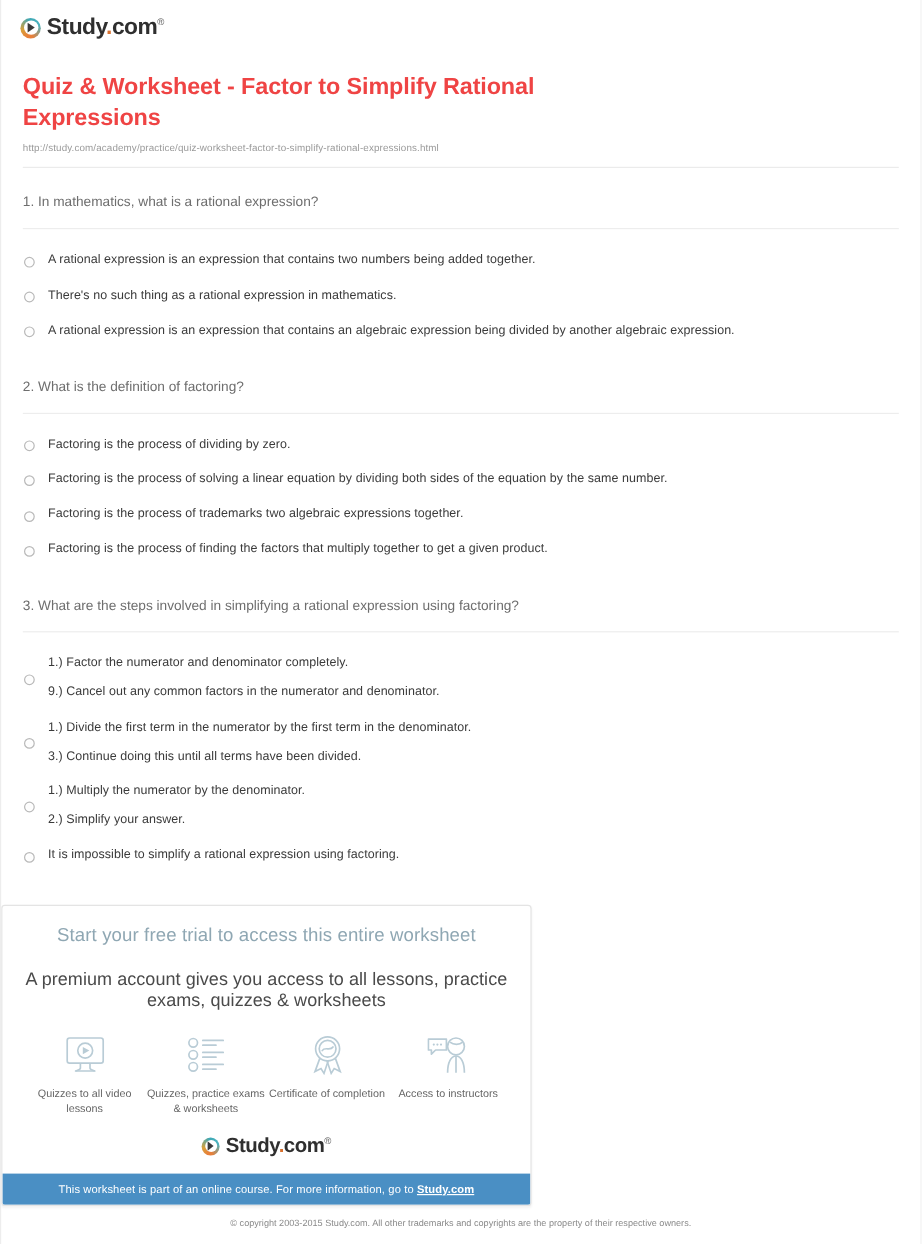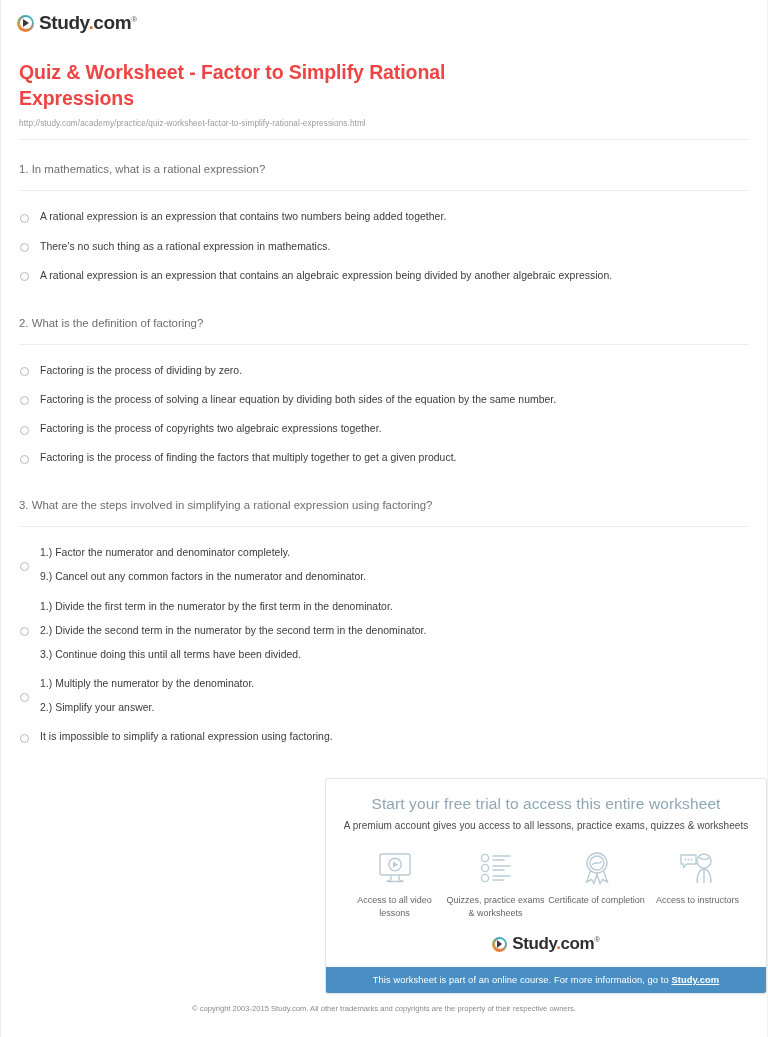--- a/index.html
+++ b/index.html
@@ -126,44 +126,44 @@
     color: #3a3a3a;
     line-height: 1.55;
     letter-spacing: 0.05px;
   }
   .answer-text .sub-line { display: block; padding-top: 8px; }
 
   
   .promo-wrap {
     margin-top: 30px;
     display: flex;
-    justify-content: flex-end;
+    justify-content: flex-start;
     border-radius: 12px;
   }
   .promo-card {
     width: 442px;
     background: #ffffff;
     border: 1px solid #e4e4e4;
     border-radius: 3px;
     box-shadow: 0 1px 2px rgba(0,0,0,0.05);
     overflow: hidden;
     padding-top: 16px;
   }
   .promo-title {
     text-align: center;
     font-size: 15.5px;
     color: #8fa7b3;
     font-weight: 400;
     letter-spacing: 0.1px;
   }
   .promo-sub {
     text-align: center;
-    font-size: 10px;
+    font-size: 15px;
     color: #4a4a4a;
-    margin-top: 7px;
+    margin-top: 19px;
     letter-spacing: 0.05px;
   }
   .features {
     display: flex;
     justify-content: space-around;
     align-items: flex-start;
     margin-top: 18px;
     padding: 0 18px;
   }
   .feature {
@@ -262,21 +262,21 @@
       <div class="answer-row">
         <span class="radio"></span>
         <span class="answer-text">Factoring is the process of dividing by zero.</span>
       </div>
       <div class="answer-row">
         <span class="radio"></span>
         <span class="answer-text">Factoring is the process of solving a linear equation by dividing both sides of the equation by the same number.</span>
       </div>
       <div class="answer-row">
         <span class="radio"></span>
-        <span class="answer-text">Factoring is the process of copyrights two algebraic expressions together.</span>
+        <span class="answer-text">Factoring is the process of trademarks two algebraic expressions together.</span>
       </div>
       <div class="answer-row">
         <span class="radio"></span>
         <span class="answer-text">Factoring is the process of finding the factors that multiply together to get a given product.</span>
       </div>
     </div>
   </div>
 
   <div class="question-block">
     <div class="question-text">3. What are the steps involved in simplifying a rational expression using factoring?</div>
@@ -288,21 +288,20 @@
         <span class="answer-text">
           <span>1.) Factor the numerator and denominator completely.</span>
           <span class="sub-line">9.) Cancel out any common factors in the numerator and denominator.</span>
         </span>
       </div>
 
       <div class="answer-row">
         <span class="radio"></span>
         <span class="answer-text">
           <span>1.) Divide the first term in the numerator by the first term in the denominator.</span>
-          <span class="sub-line">2.) Divide the second term in the numerator by the second term in the denominator.</span>
           <span class="sub-line">3.) Continue doing this until all terms have been divided.</span>
         </span>
       </div>
 
       <div class="answer-row">
         <span class="radio"></span>
         <span class="answer-text">
           <span>1.) Multiply the numerator by the denominator.</span>
           <span class="sub-line">2.) Simplify your answer.</span>
         </span>
@@ -327,21 +326,21 @@
         <div class="feature-icon">
           <svg width="34" height="32" viewBox="0 0 34 32" fill="none" stroke="#b9ccd6" stroke-width="1.4">
             <rect x="2" y="2" width="30" height="21" rx="2"></rect>
             <circle cx="17" cy="12.5" r="6.2"></circle>
             <path d="M15 9.5 L20.5 12.5 L15 15.5 Z" fill="#b9ccd6" stroke="none"></path>
             <path d="M13 23 L13 27 M21 23 L21 27"></path>
             <path d="M9 29.5 L25 29.5" stroke-linecap="round"></path>
             <path d="M13 27 C13 28.5 11 28.6 9 29.5 M21 27 C21 28.5 23 28.6 25 29.5"></path>
           </svg>
         </div>
-        <div class="feature-label">Access to all video lessons</div>
+        <div class="feature-label">Quizzes to all video lessons</div>
       </div>
 
       <div class="feature">
         <div class="feature-icon">
           <svg width="32" height="30" viewBox="0 0 32 30" fill="none" stroke="#b9ccd6" stroke-width="1.4">
             <circle cx="5" cy="5" r="3.6"></circle>
             <circle cx="5" cy="15" r="3.6"></circle>
             <circle cx="5" cy="25" r="3.6"></circle>
             <path d="M13 3 H30 M13 7 H24" stroke-linecap="round"></path>
             <path d="M13 13 H30 M13 17 H24" stroke-linecap="round"></path>

